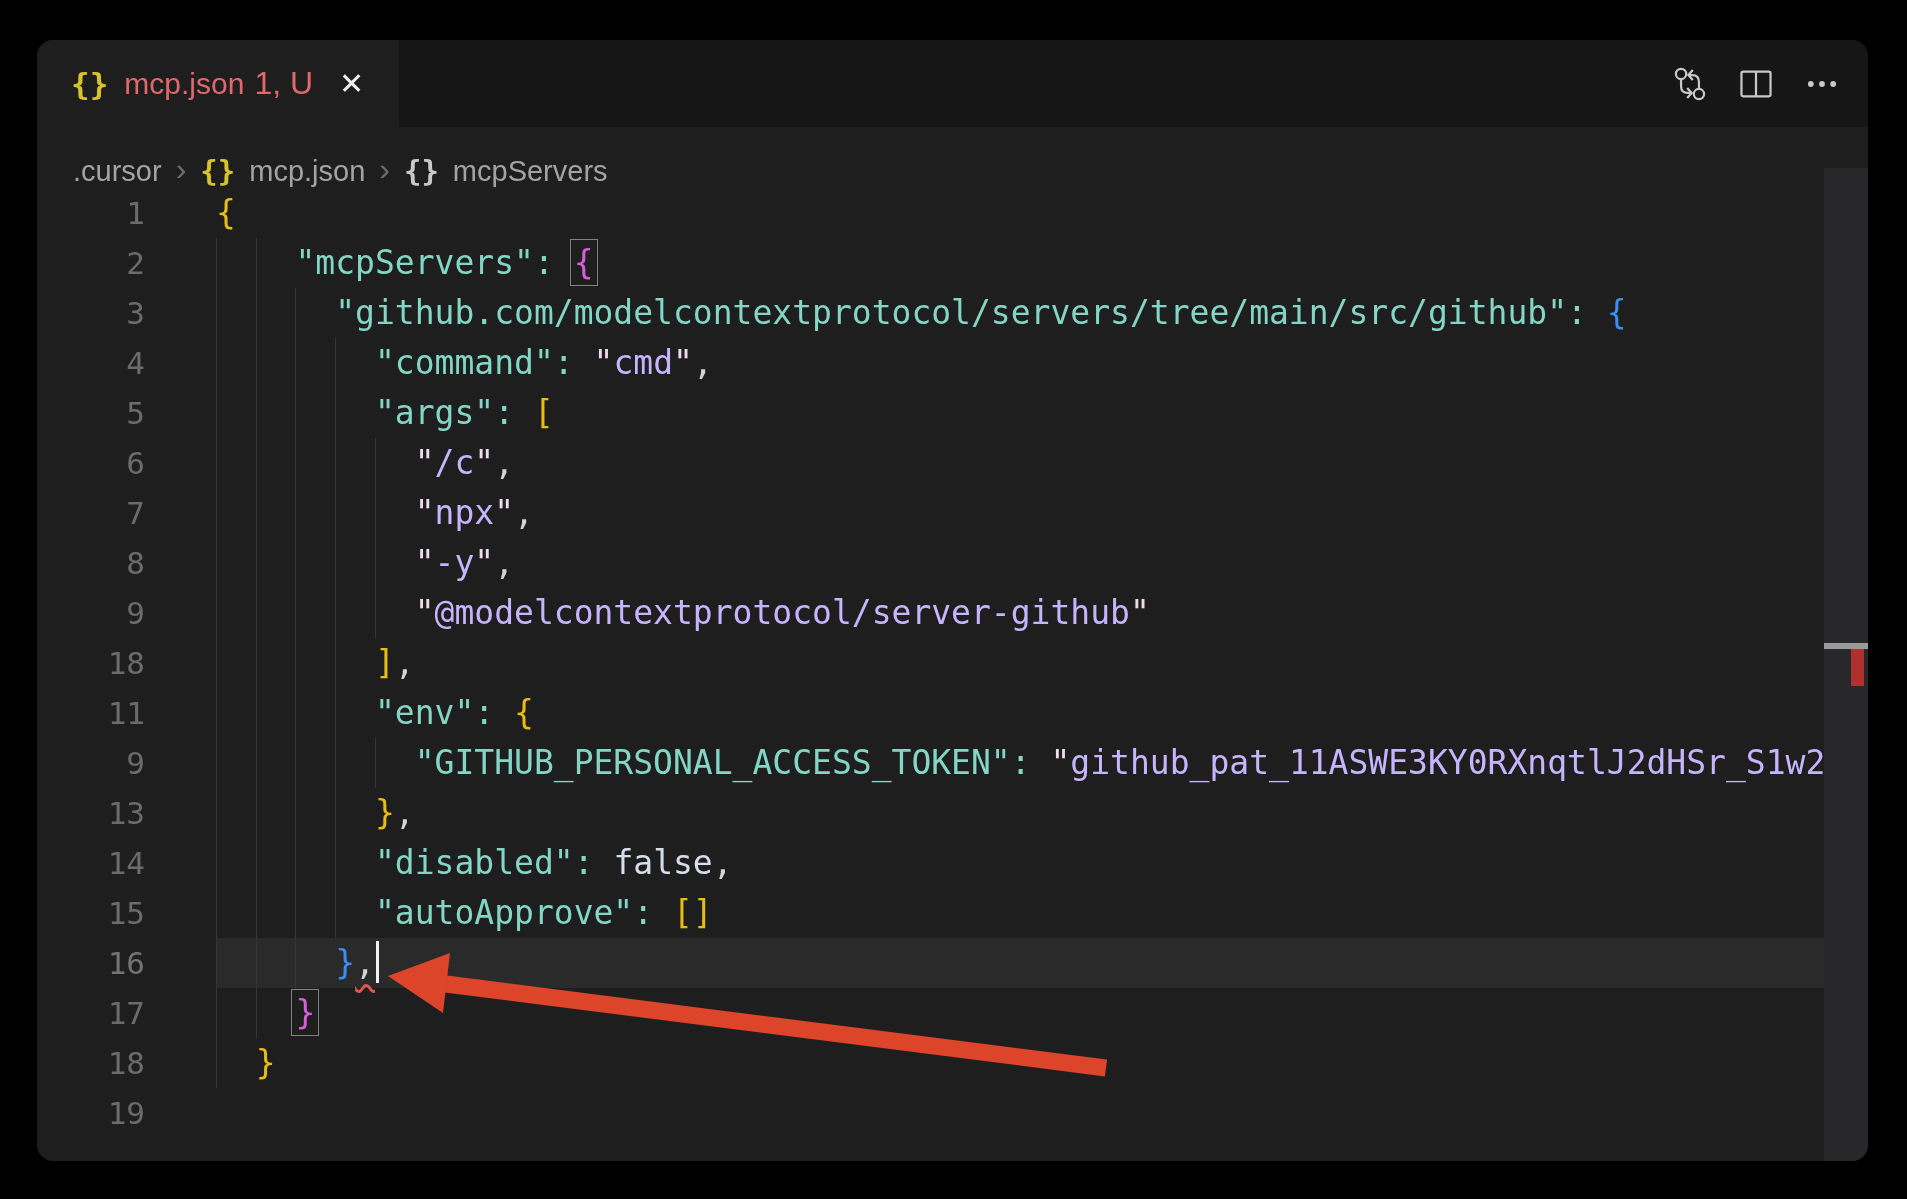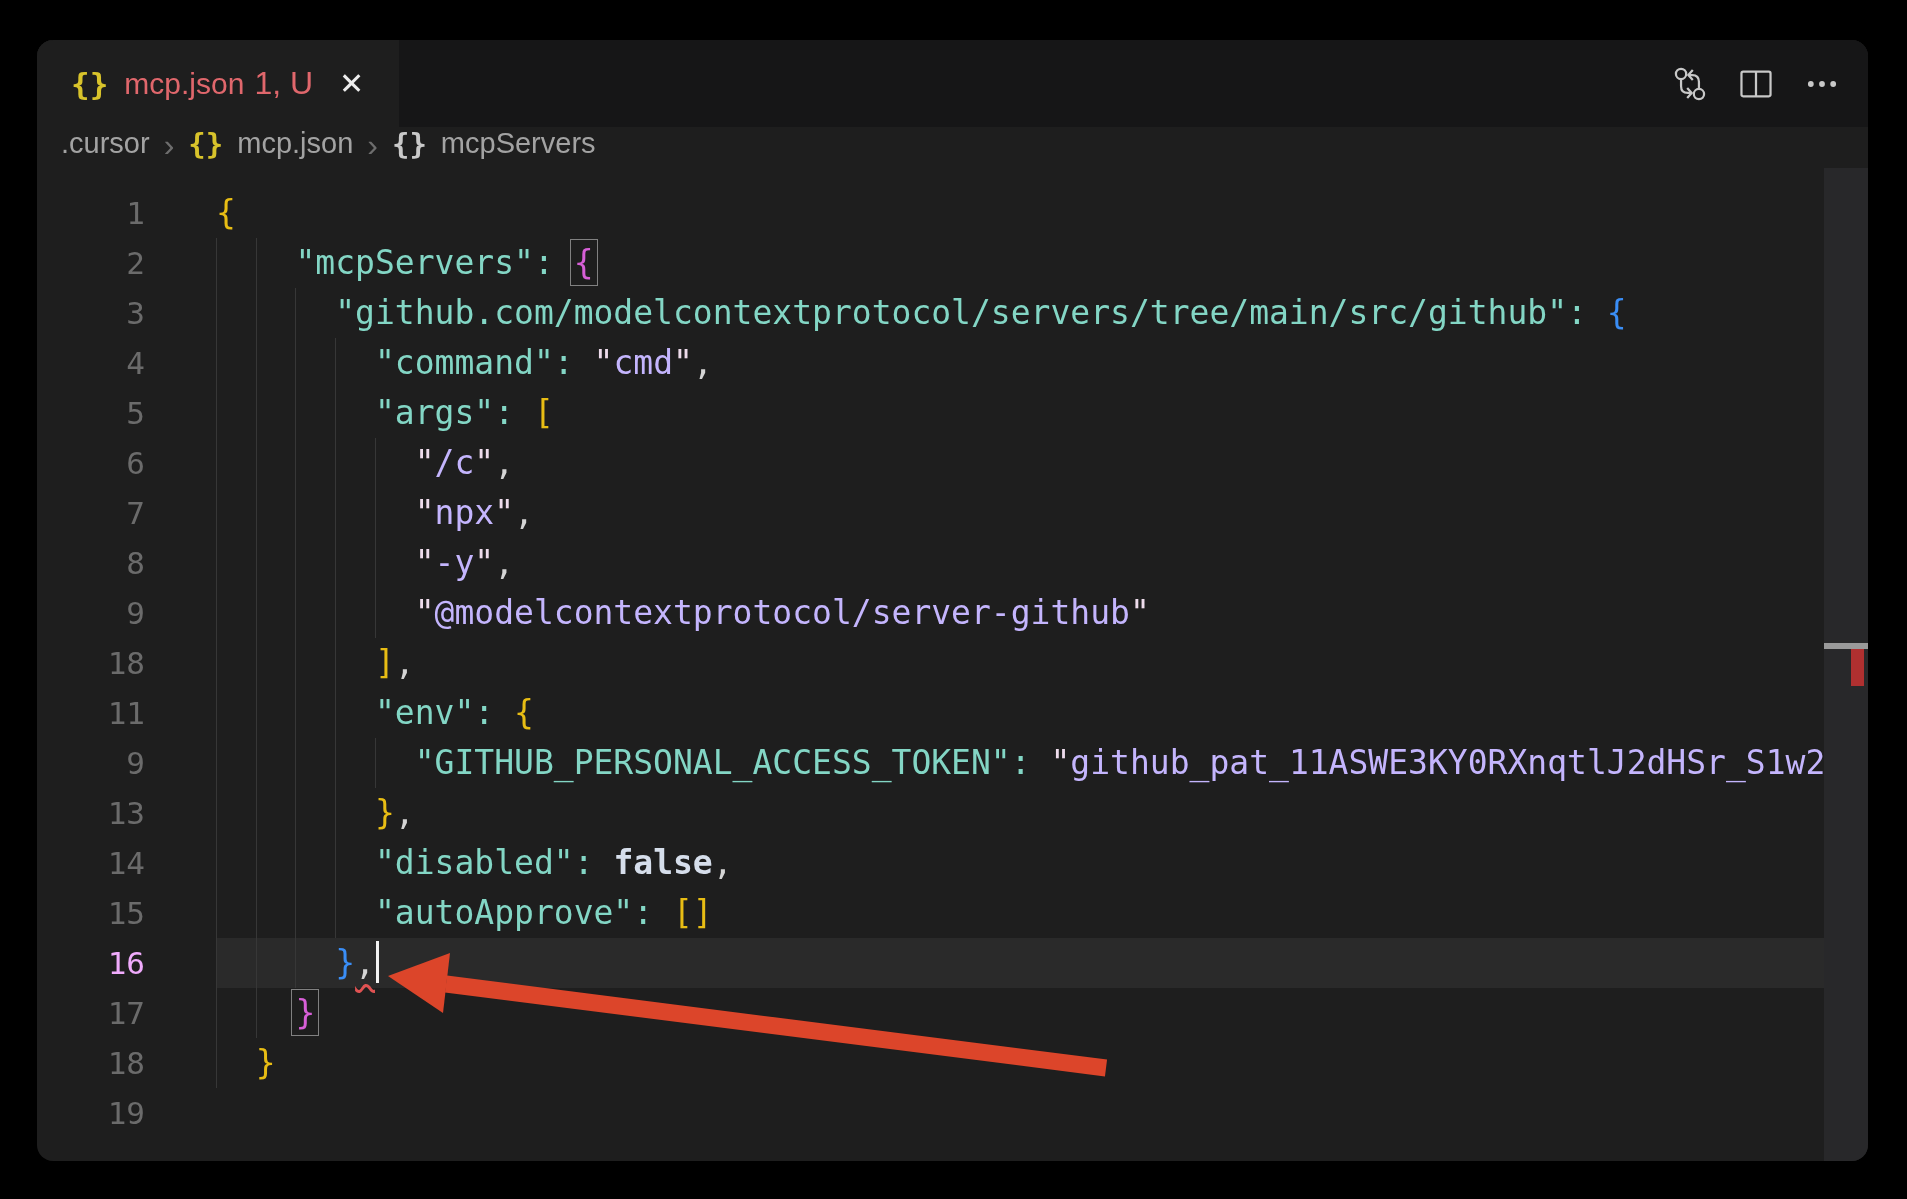--- a/index.html
+++ b/index.html
@@ -19,46 +19,46 @@
   .tab-badge { color:#e0676c; font-size:32px; margin-left:-6px; }
   .json-icon { color:#d8c32b; font-family:"DejaVu Sans Mono", monospace; font-size:31px; font-weight:bold; }
   .tab-close { color:#eeeeee; font-size:30px; margin-left:10px; cursor:pointer; }
   .tab-actions { position:absolute; right:26px; top:0; height:87px; display:flex; align-items:center; gap:26px; }
   .action-btn { width:40px; height:40px; display:flex; align-items:center; justify-content:center; cursor:pointer; }
   .action-btn svg { stroke:#c8c8c8; fill:none; stroke-width:2; }
   .sliders-icon svg { stroke:#85888c; fill:none; stroke-width:2.4; }
 
   
   .breadcrumb { position:absolute; left:0; top:87px; width:100%; height:61px; background:#1e1e1e;
-                display:flex; align-items:flex-start; padding-left:24px; gap:14px; font-size:29px; color:#a3a3a3; }
+                display:flex; align-items:flex-end; padding-left:36px; gap:14px; font-size:29px; color:#a3a3a3; }
   .crumb { cursor:pointer; }
   .crumb-sep { color:#6d6d6d; font-size:32px; }
   .crumb-icon { font-family:"DejaVu Sans Mono", monospace; font-weight:bold; font-size:29px; }
   .crumb-icon.yellow { color:#d8c32b; }
   .crumb-icon.gray   { color:#c9c9c9; }
 
   
   .editor { position:absolute; left:0; top:148px; right:0; bottom:0; }
   .gutter { position:absolute; left:0; top:0; width:108px; }
   .ln { height:50px; line-height:50px; text-align:right; color:#6b6b6b;
         font-family:"DejaVu Sans Mono", monospace; font-size:31px; }
-  .ln.active { color:#f0abfc; }
+  .ln.active { color:#737373; }
   .code-area { position:absolute; left:179px; top:0; right:0; }
   .code-line { position:relative; height:50px; line-height:50px; white-space:pre;
                font-family:"DejaVu Sans Mono", monospace; font-size:33px; }
   .code-line.current { background:#2a2a2a; }
   .guide { position:absolute; top:0; width:1px; height:50px; background:#373737; }
   .tokens { position:relative; }
 
   .c-key  { color:#83d6c5; }
   .c-colon{ color:#83d6c5; }
   .c-str  { color:#c4b5fd; }
   .c-strq { color:#eedcec; }
   .c-pun  { color:#d4d4d4; }
-  .c-bool { color:#d6deeb;font-weight:bold; }
+  .c-bool { color:#d6deeb; }
   .c-b1   { color:#e8bd14; }
   .c-b2   { color:#d75fd7; }
   .c-b3   { color:#3a8ef6; }
   .c-ws   { color:#d4d4d4; }
   .boxed  { outline:1.5px solid #818181; outline-offset:3px; }
   .err    { text-decoration:underline wavy #e05252 3px; text-underline-offset:10px;
             text-decoration-skip-ink:none; }
   .caret  { display:inline-block; width:3.5px; height:42px; background:#f2f2f2;
             vertical-align:middle; margin-top:-6px; margin-left:1px; }
 

